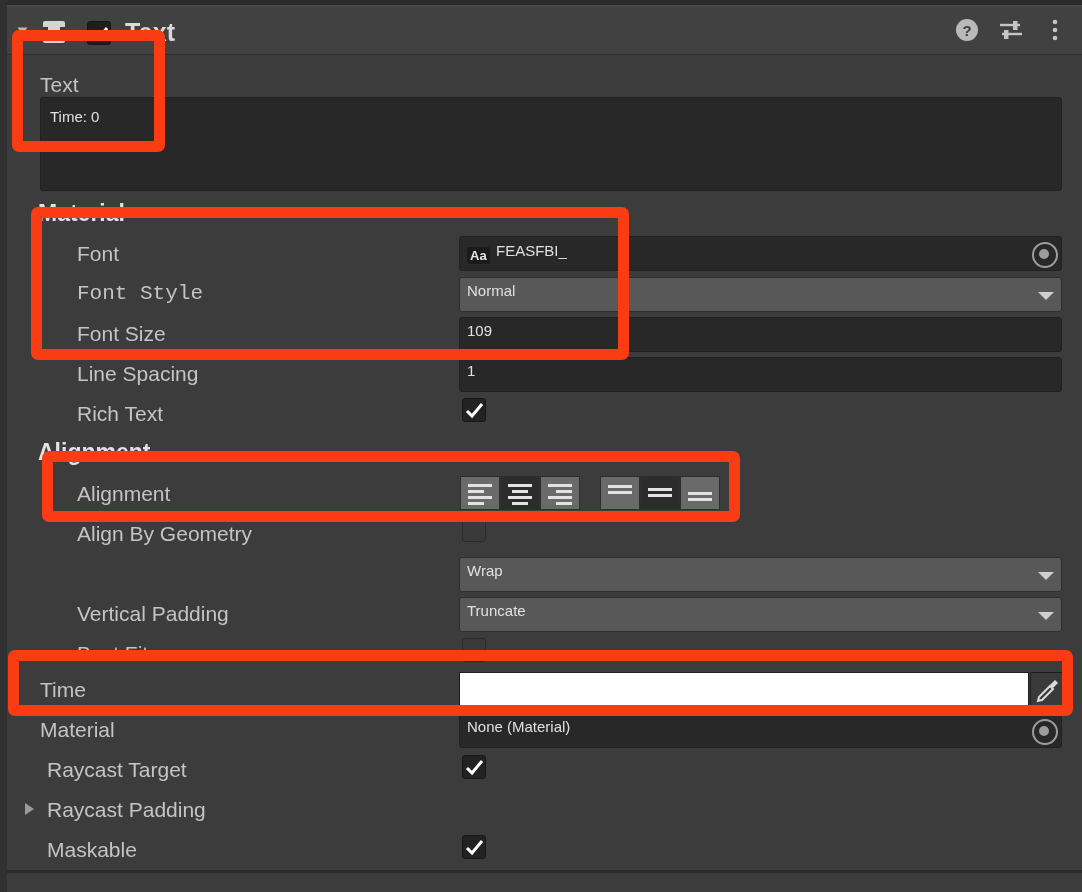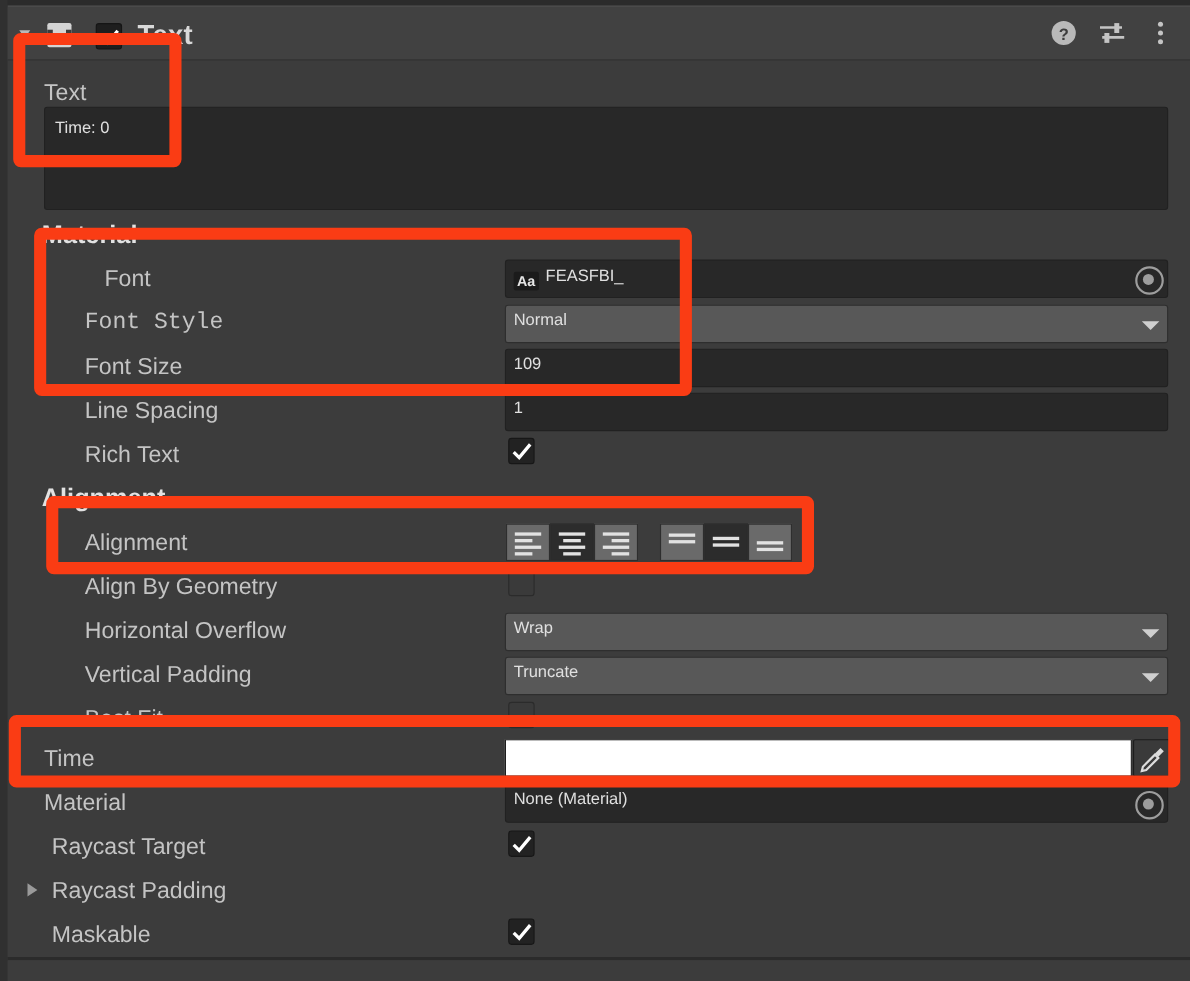--- a/index.html
+++ b/index.html
@@ -275,21 +275,21 @@
       </div>
     </div>
 
     <div class="lbl" style="position:absolute; left:33px; top:66px;">Text</div>
 
     <div class="field-dark" style="left:33px; top:90px; width:1022px; height:94px;"></div>
     <div class="field-txt" style="left:43px; top:101px;">Time: 0</div>
 
     <div class="section-hdr" style="top:193px;">Material</div>
 
-    <div class="lbl" style="position:absolute; left:70px; top:235px;margin-left:18px;">Font</div>
+    <div class="lbl" style="position:absolute; left:70px; top:235px;">Font</div>
     <div class="field-dark" style="left:452px; top:229px; width:603px; height:35px;"></div>
     <div class="aa-badge" style="left:460px; top:240px;">Aa</div>
     <div class="field-txt" style="left:489px; top:235px;">FEASFBI_</div>
     <div class="objpick" style="left:1022px; top:232px;"></div>
 
     <div class="lbl" style="position:absolute; left:70px; top:275px;font-family:Liberation Mono, monospace;">Font Style</div>
     <div class="field-grey" style="left:452px; top:270px; width:603px; height:35px;"></div>
     <div class="field-txt" style="left:460px; top:275px;">Normal</div>
     <div class="caret" style="left:1031px; top:285px;"></div>
 
@@ -344,21 +344,20 @@
       </div>
       <div class="align-btn">
         <div class="bar" style="left:7px; top:15px; width:24px;"></div>
         <div class="bar" style="left:7px; top:21px; width:24px;"></div>
       </div>
     </div>
 
     <div class="lbl" style="position:absolute; left:70px; top:515px;">Align By Geometry</div>
     <div class="chk empty" style="left:455px; top:511px;"></div>
 
-    <div class="lbl" style="position:absolute; left:70px; top:555px;">Horizontal Overflow</div>
     <div class="field-grey" style="left:452px; top:550px; width:603px; height:35px;"></div>
     <div class="field-txt" style="left:460px; top:555px;">Wrap</div>
     <div class="caret" style="left:1031px; top:565px;"></div>
 
     <div class="lbl" style="position:absolute; left:70px; top:595px;">Vertical Padding</div>
     <div class="field-grey" style="left:452px; top:590px; width:603px; height:35px;"></div>
     <div class="field-txt" style="left:460px; top:595px;">Truncate</div>
     <div class="caret" style="left:1031px; top:605px;"></div>
 
     <div class="lbl" style="position:absolute; left:70px; top:635px;">Best Fit</div>

